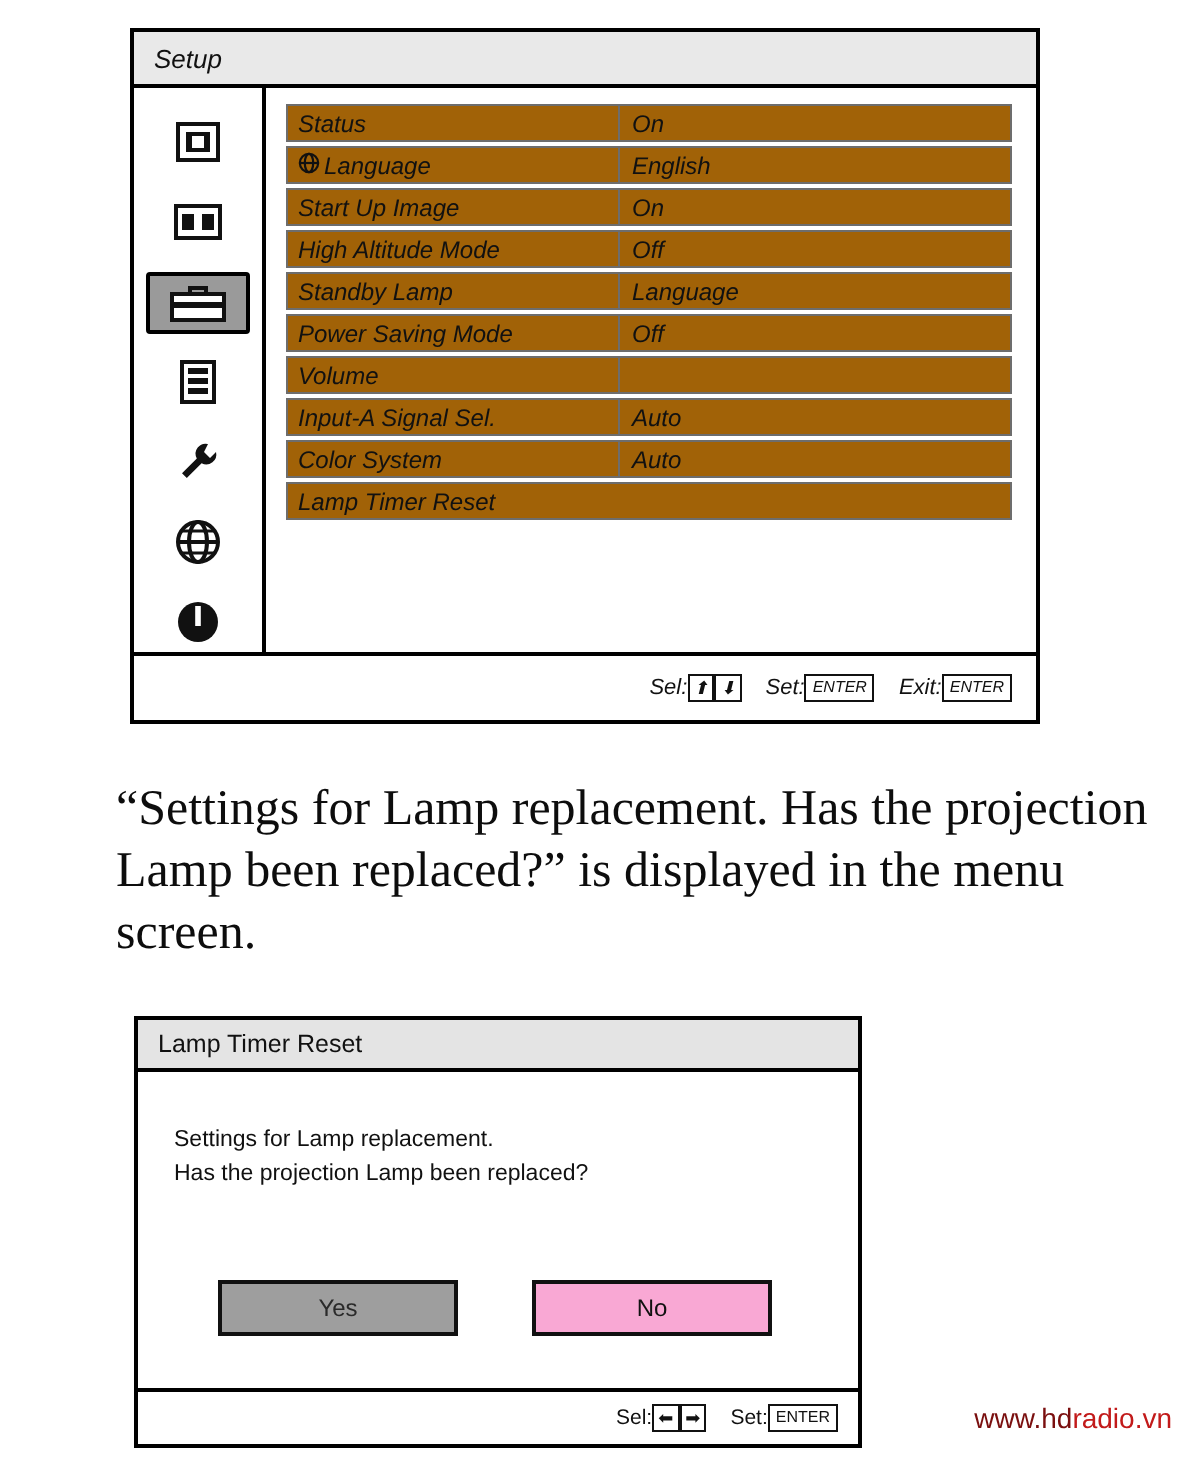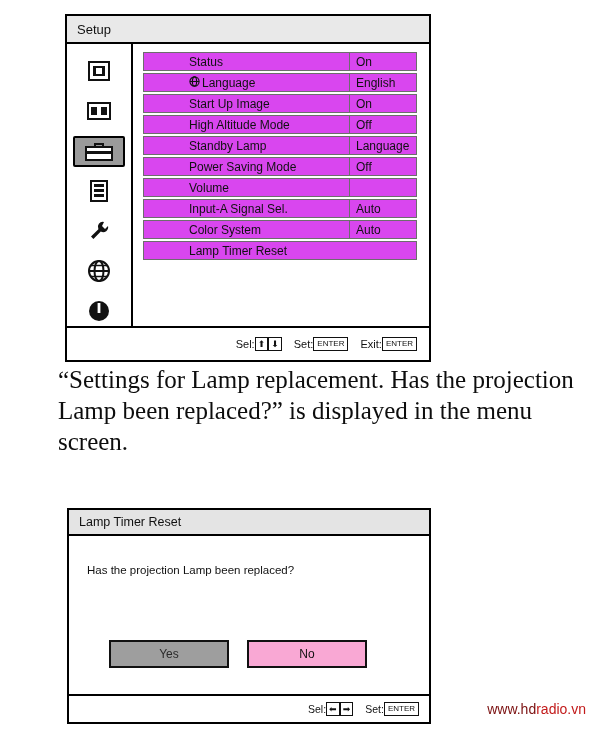--- a/index.html
+++ b/index.html
@@ -8,24 +8,25 @@
     background:#ffffff;
     font-family:"Liberation Sans", sans-serif;
     position:relative;
     overflow:hidden;
   }
 
   
   .osd{
     position:absolute;
     left:65px; top:14px;
-    width:366px; height:348px;
+    width:455px; height:348px;
     background:#ffffff;
     border:2px solid #000000;
     box-sizing:border-box;
+    font-style:italic;
   }
   .osd-title{
     height:26px;
     border-bottom:2px solid #000000;
     background:#e9e9e9;
     display:flex; align-items:center;
     padding-left:10px;
     font-size:13px;
     color:#111;
   }
@@ -60,22 +61,21 @@
     flex:1;
     position:relative;
     padding:8px 12px 0 10px;
   }
   .row{
     display:flex;
     height:19px;
     margin-bottom:2px;
     border:1px solid #6d6d6d;
     box-sizing:border-box;
-    background:#d946ef;
-    padding-left:40px;
+    background:#a16207;
   }
   .row .label{
     width:166px;
     border-right:1px solid #6d6d6d;
     box-sizing:border-box;
     font-size:12px;
     color:#111;
     display:flex;align-items:center;
     padding-left:5px;
     white-space:nowrap;
@@ -143,21 +143,21 @@
     height:12px;
     line-height:12px;
     background:#fff;
     color:#111;
   }
   .keycap.arrow{padding:0 2px;font-size:9px;}
 
   
   .caption{
     position:absolute;
-    left:58px; top:364px;
+    left:58px; top:389px;
     width:520px;
     font-family:"Liberation Serif", serif;
     font-size:25px;
     line-height:31px;
     color:#0d0d0d;
   }
 
   
   .dialog{
     position:absolute;
@@ -180,21 +180,21 @@
     position:absolute;
     left:18px; top:52px;
     font-size:11.5px;
     line-height:17px;
     color:#111;
   }
   .dialog-buttons{
     position:absolute;
     left:40px; top:130px;
     display:flex;
-    gap:18px;
+    gap:37px;
   }
   .btn{
     width:120px;height:28px;
     border:2px solid #111;
     box-sizing:border-box;
     display:flex;align-items:center;justify-content:center;
     font-size:12px;
     color:#111;
     background:#f9a8d4;
   }
@@ -390,20 +390,21 @@
 </div>
 
 <div class="caption">“Settings for Lamp replacement. Has the projection Lamp been replaced?” is displayed in the menu screen.</div>
 
 <div class="dialog">
   <div class="dialog-title">
     <span>Lamp Timer Reset</span>
   </div>
 
   <div class="dialog-msg">
+    <div>Settings for Lamp replacement.</div>
     <div>Has the projection Lamp been replaced?</div>
   </div>
 
   <div class="dialog-buttons">
     <div class="btn primary">Yes</div>
     <div class="btn">No</div>
   </div>
 
   <div class="dialog-footer">
     <span class="hint">

